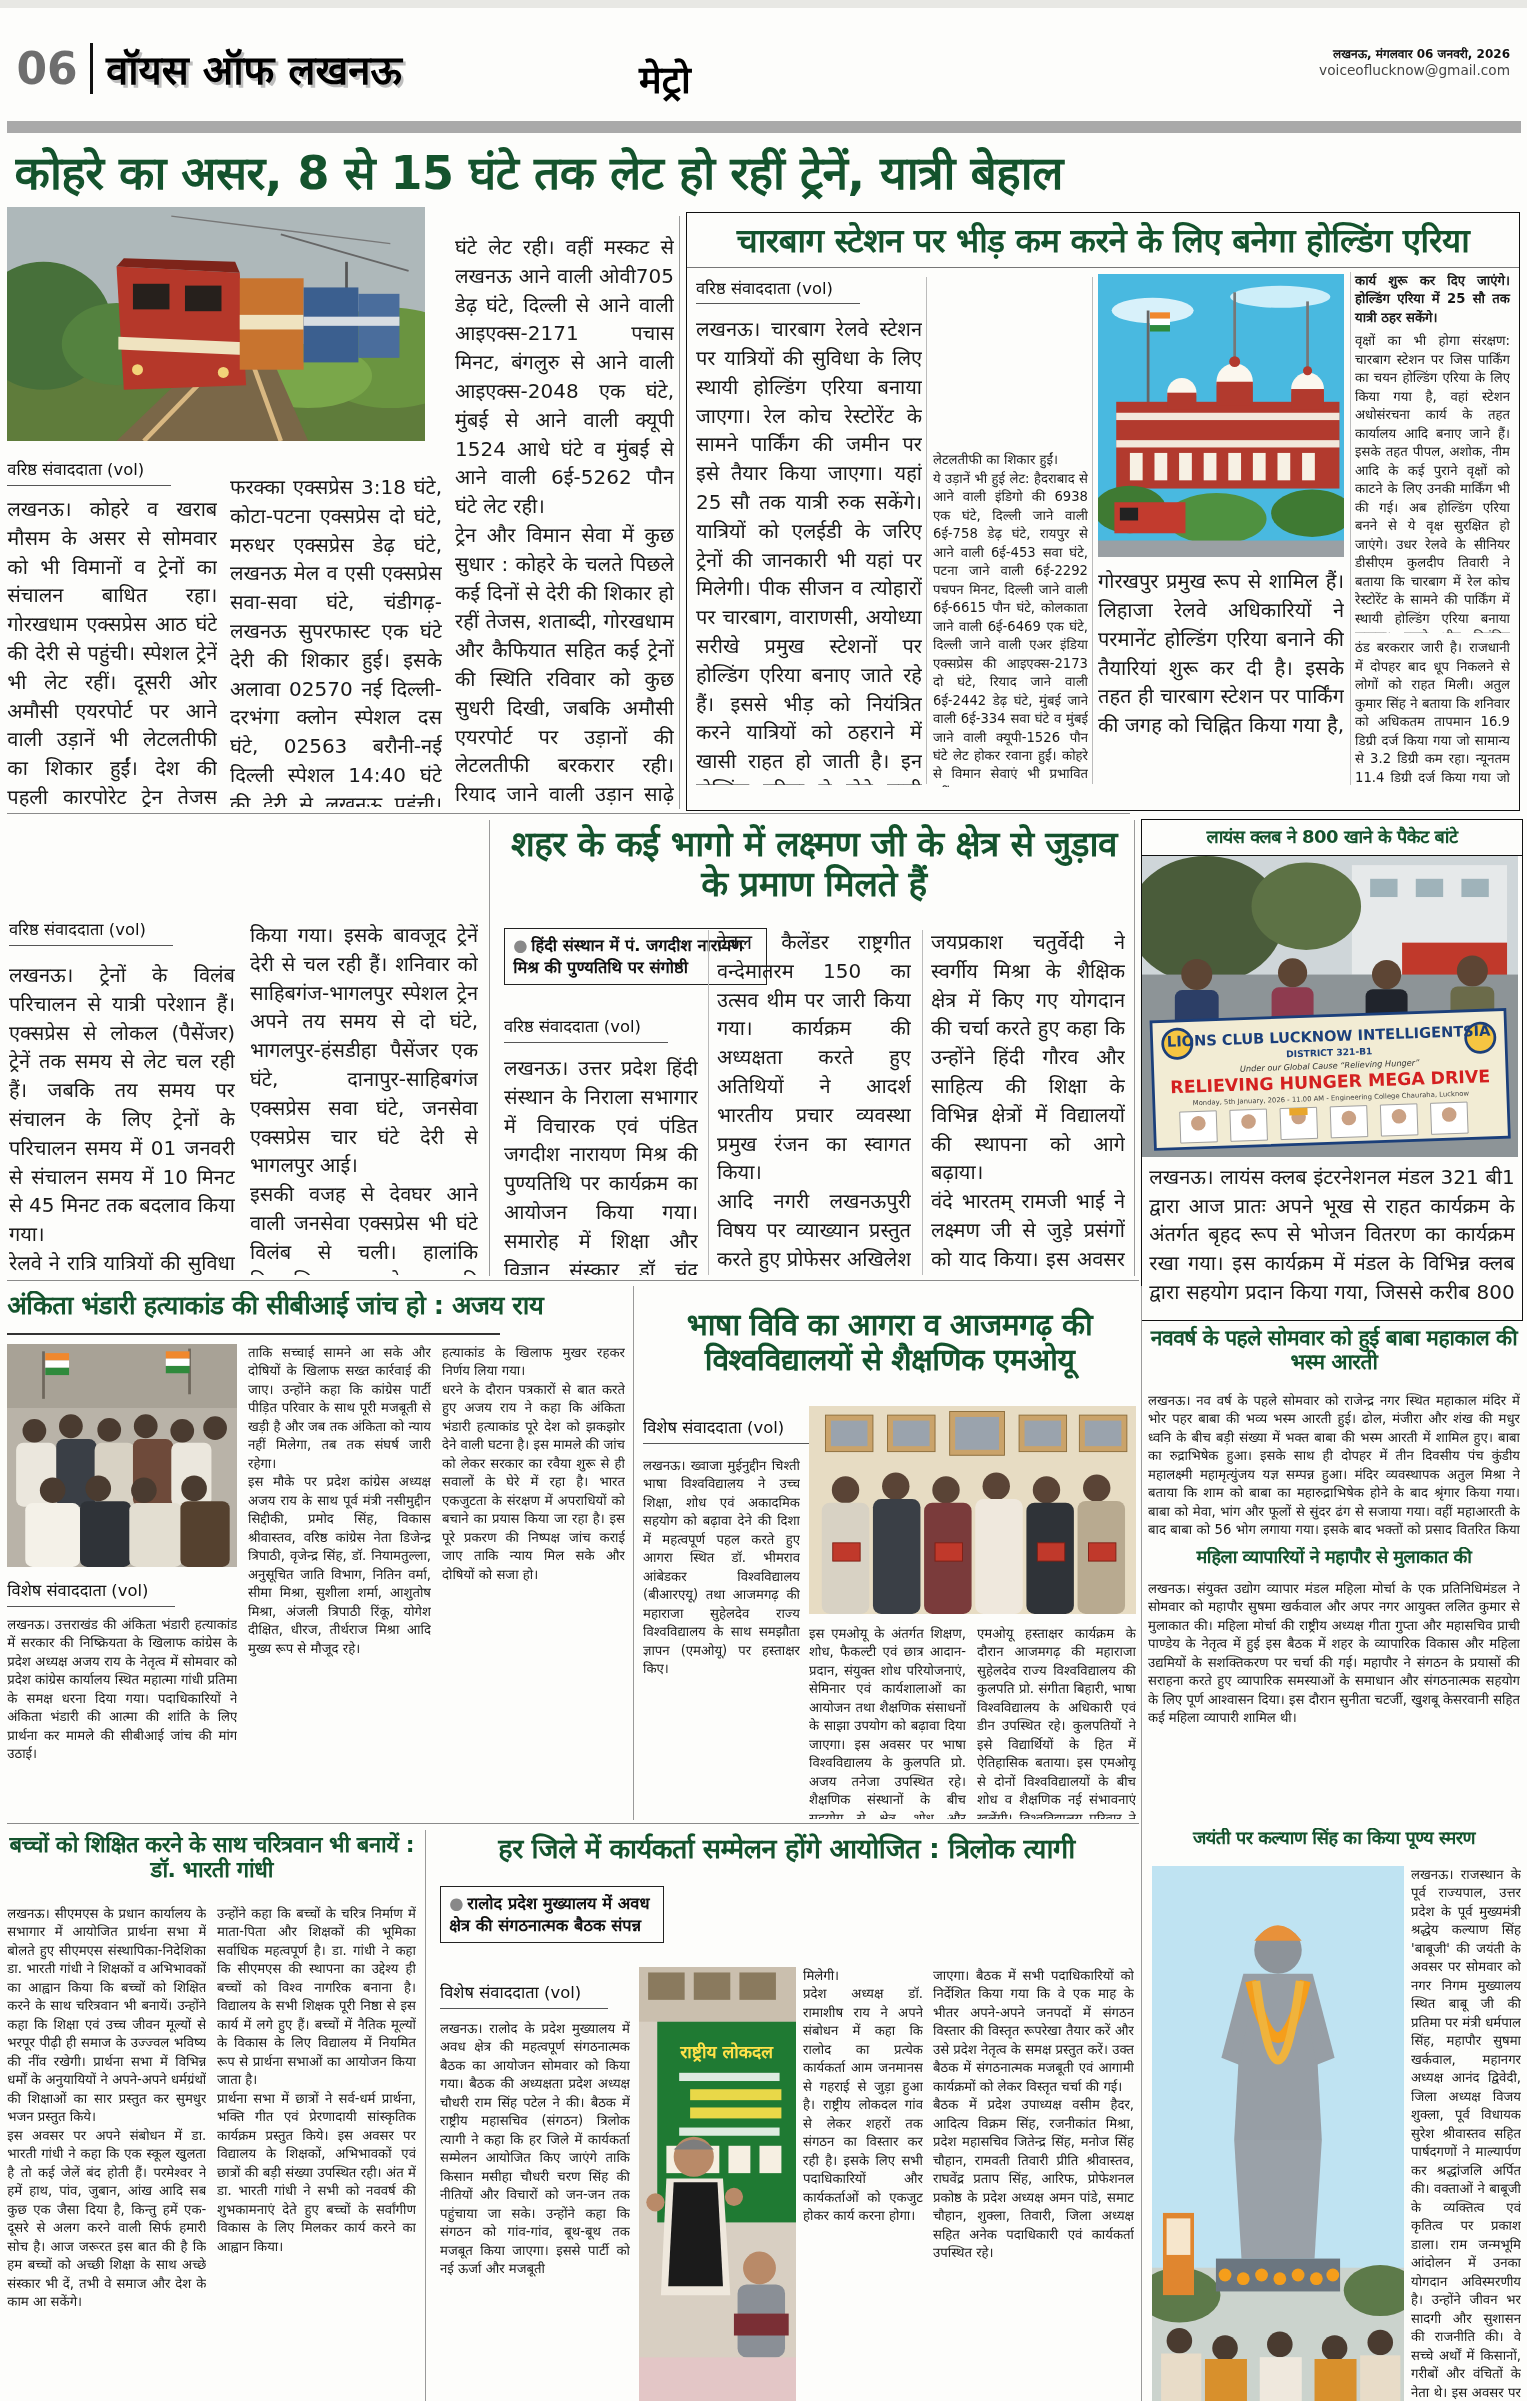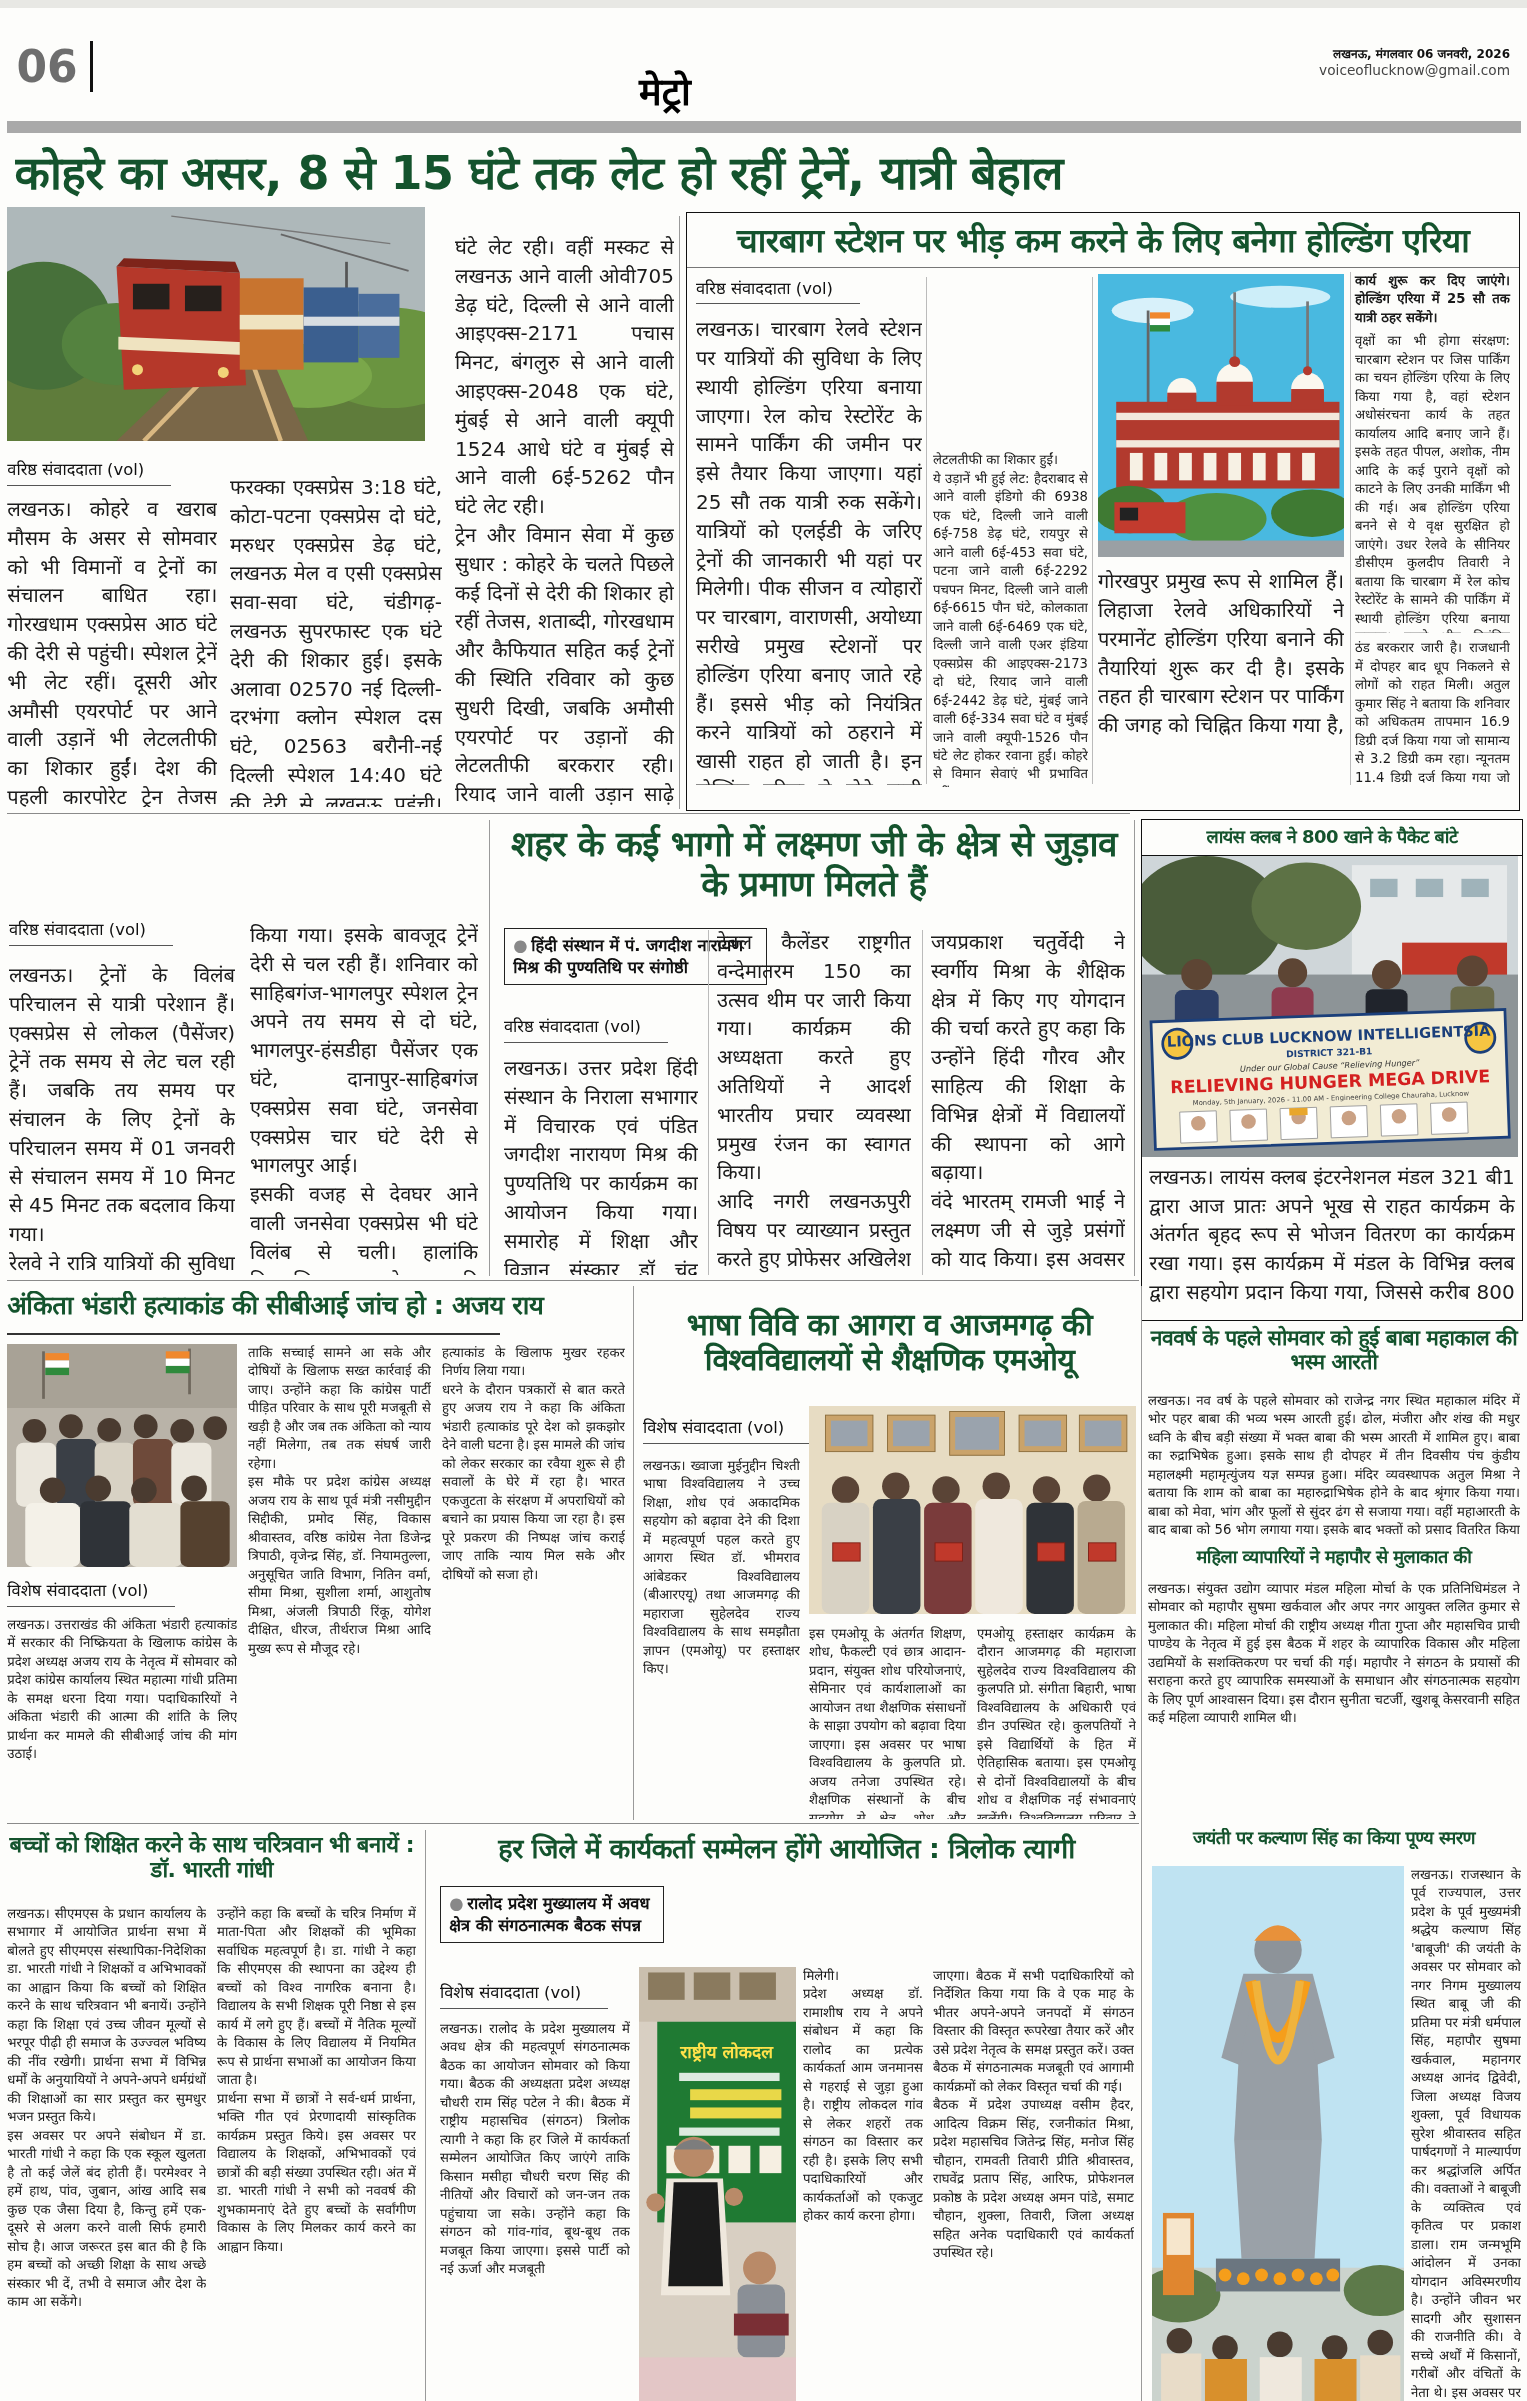--- a/index.html
+++ b/index.html
@@ -25,22 +25,23 @@
   svg text{font-family:"DejaVu Sans",sans-serif;}
 </style>
 </head>
 <body>
 
 <div class="page">
 
   <div class="abs" style="left:16.4px;top:33px;display:flex;align-items:center;gap:12.8px;">
     <span class="masthead-num">06</span>
     <span style="width:2.7px;height:51px;background:#111;"></span>
-  </div>
-  <div class="abs masthead-sec" style="left:639px;top:56px;text-align:center;">मेट्रो</div>
+    <span class="masthead-name">वॉयस ऑफ लखनऊ</span>
+  </div>
+  <div class="abs masthead-sec" style="left:639px;top:44px;text-align:center;">मेट्रो</div>
   <div class="abs" style="right:18px;top:37px;">
     <div class="masthead-date">लखनऊ, मंगलवार 06 जनवरी, 2026</div>
     <div class="masthead-mail">voiceoflucknow@gmail.com</div>
   </div>
   <div class="graybar"></div>
 
   <div class="abs hl" style="left:14.6px;top:139px;width:1506px;font-size:46px;white-space:nowrap;overflow:hidden;">कोहरे का असर, 8 से 15 घंटे तक लेट हो रहीं ट्रेनें, यात्री बेहाल</div>
 
   <svg class="abs photo" style="left:7.3px;top:199px;" width="418" height="234" viewBox="0 0 458 256" preserveAspectRatio="none" role="img">
     <rect width="458" height="256" fill="#aeb8ba"></rect>

